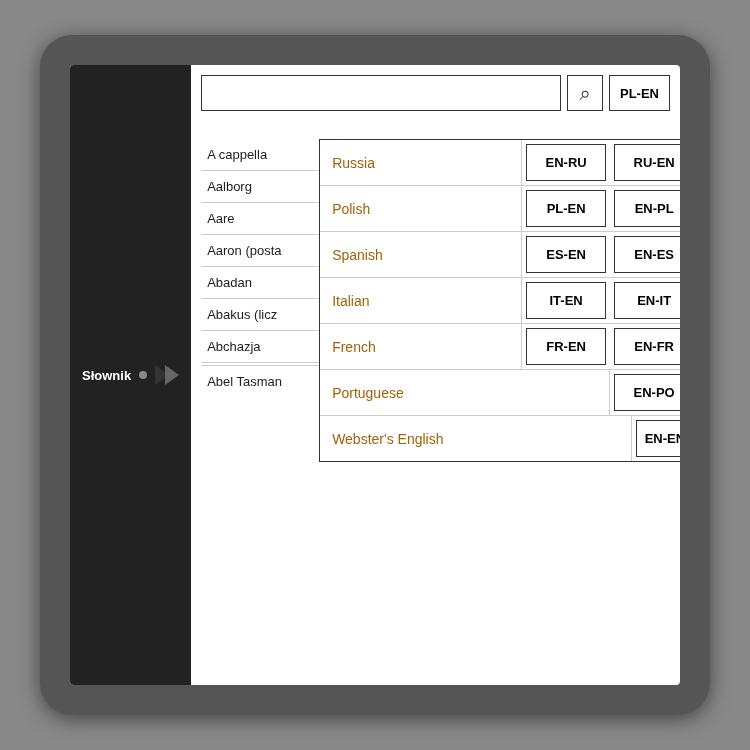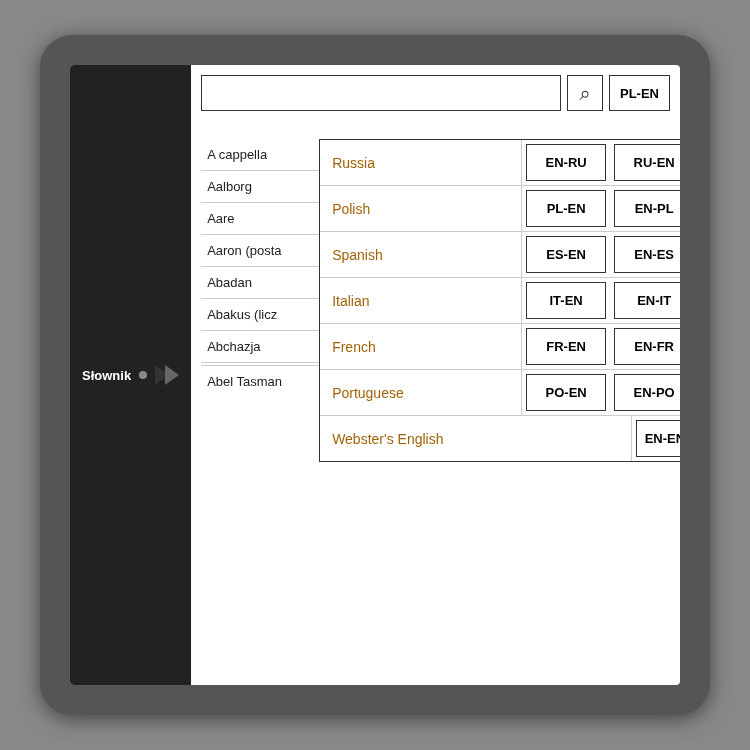--- a/index.html
+++ b/index.html
@@ -311,21 +311,20 @@
             <div class="lang-name">French</div>
             <div class="lang-btns">
               <button class="lang-btn">FR-EN</button>
               <button class="lang-btn">EN-FR</button>
             </div>
           </div>
 
           <div class="lang-row">
             <div class="lang-name">Portuguese</div>
             <div class="lang-btns">
-              <button class="lang-btn">PO-EN</button>
               <button class="lang-btn">EN-PO</button>
             </div>
           </div>
 
           <div class="lang-row">
             <div class="lang-name">Webster's English</div>
             <div class="lang-btns">
               <button class="lang-btn-wide">EN-EN</button>
             </div>
           </div>

